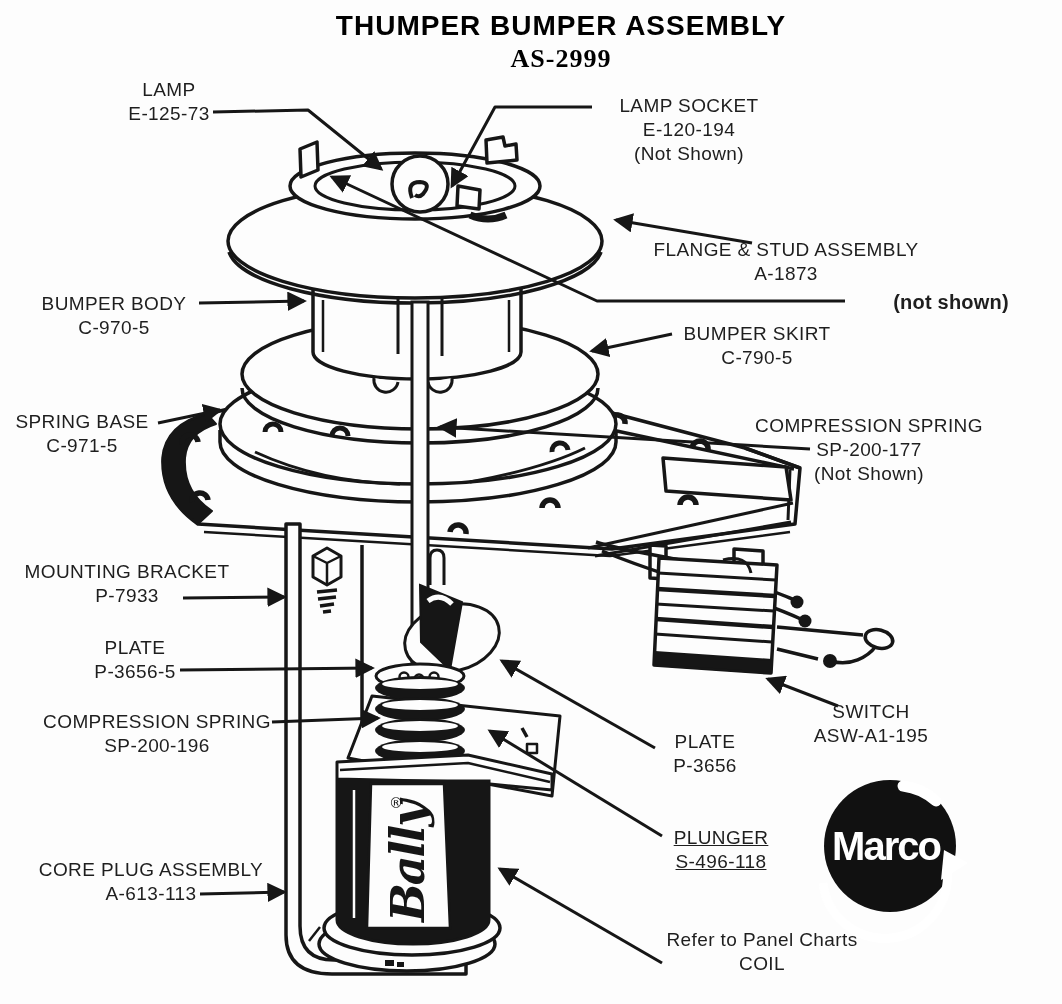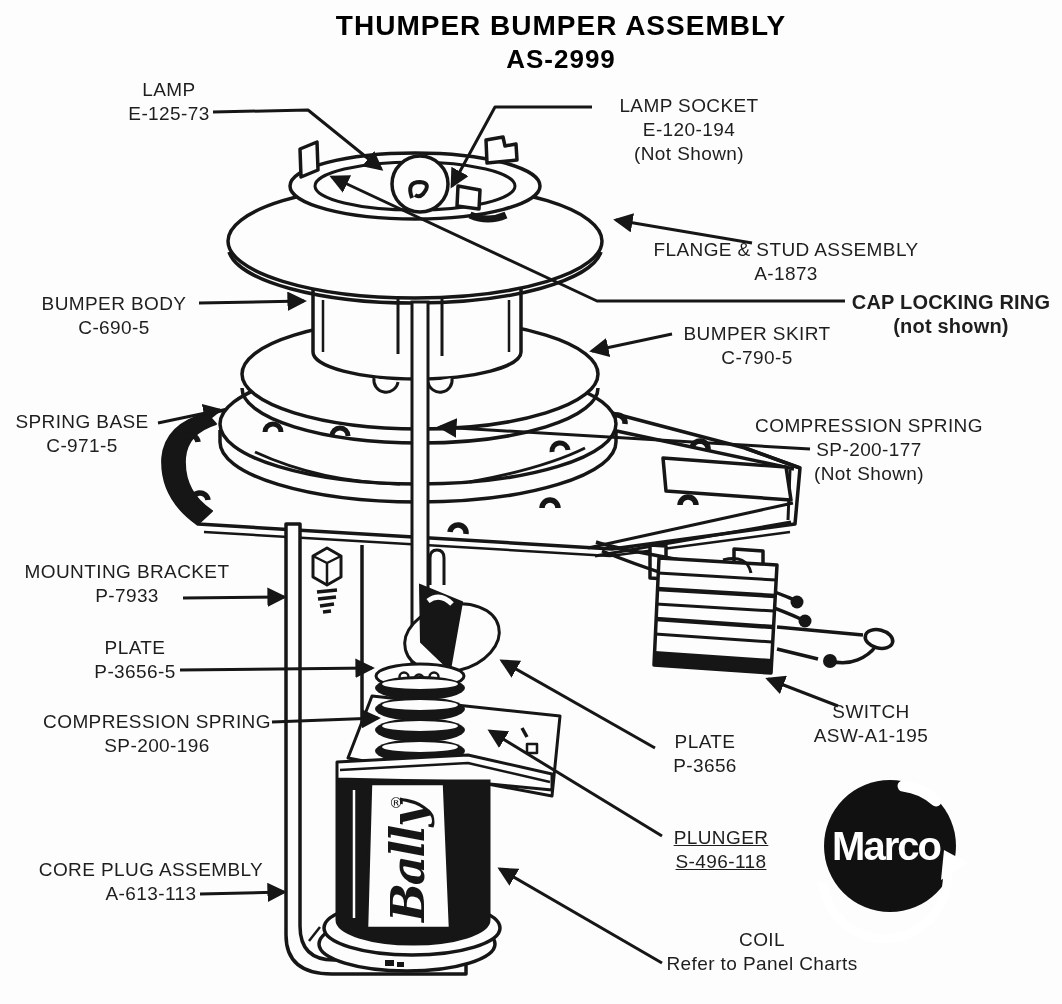--- a/index.html
+++ b/index.html
@@ -2,21 +2,21 @@
 <html><head>
 <meta charset="utf-8">
 <style>
   html,body{margin:0;padding:0;background:#e8e8e8;}
   #page{position:relative;width:1062px;height:1004px;background:#fdfdfd;overflow:hidden;
         font-family:"Liberation Sans",sans-serif;color:#161616;}
   #art{position:absolute;left:0;top:0;}
   .title{position:absolute;left:561px;transform:translateX(-50%);white-space:nowrap;
          font-weight:bold;color:#000000;}
   .title1{top:10px;font-size:28px;letter-spacing:1px;}
-  .title2{top:44px;font-size:26px;letter-spacing:1px;}
+  .title2{top:44px;font-size:26px;letter-spacing:1px;font-family:Liberation Serif, serif;}
   .label{position:absolute;transform:translateX(-50%);text-align:center;white-space:nowrap;
          font-size:19px;line-height:24px;letter-spacing:.4px;color:#1e1e1e;}
   .label.bold{font-weight:bold;font-size:20px;letter-spacing:.2px;}
 </style>
 </head>
 <body>
 
 <div id="page">
 
   <svg id="art" width="1062" height="1004" viewBox="0 0 1062 1004">
@@ -231,27 +231,26 @@
     <div>E-120-194</div>
     <div>(Not Shown)</div>
   </div>
 
   <div class="label" style="left:786px;top:238px;">
     <div>FLANGE &amp; STUD ASSEMBLY</div>
     <div>A-1873</div>
   </div>
 
   <div class="label bold" style="left:951px;top:290px;">
-    <div>CAP LOCKING RING</div>
     <div>(not shown)</div>
   </div>
 
   <div class="label" style="left:114px;top:292px;">
     <div>BUMPER BODY</div>
-    <div>C-690-5</div>
+    <div>C-970-5</div>
   </div>
 
   <div class="label" style="left:757px;top:322px;">
     <div>BUMPER SKIRT</div>
     <div>C-790-5</div>
   </div>
 
   <div class="label" style="left:82px;top:410px;">
     <div>SPRING BASE</div>
     <div>C-971-5</div>
@@ -292,17 +291,17 @@
     <div>PLUNGER</div>
     <div>S-496-118</div>
   </div>
 
   <div class="label" style="left:151px;top:858px;">
     <div>CORE PLUG ASSEMBLY</div>
     <div>A-613-113</div>
   </div>
 
   <div class="label" style="left:762px;top:928px;">
+    <div>Refer to Panel Charts</div>
     <div>COIL</div>
-    <div>Refer to Panel Charts</div>
   </div>
 
 </div>
 
 </body></html>

